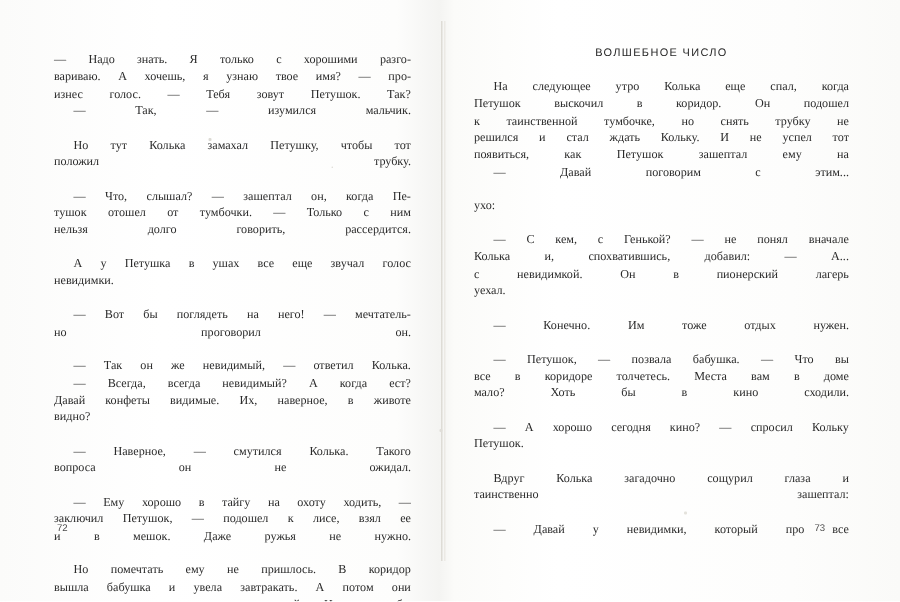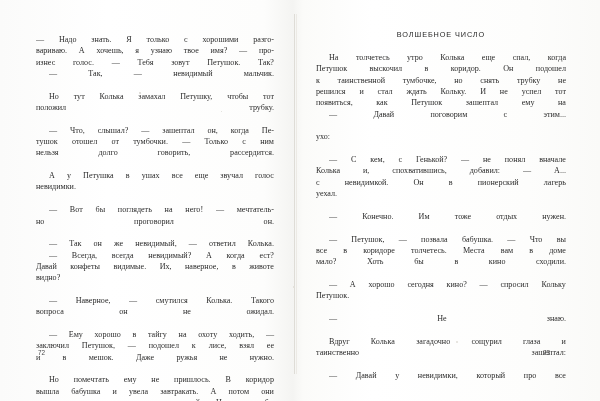--- a/index.html
+++ b/index.html
@@ -151,21 +151,21 @@
             <span>изнес</span>
             <span>голос.</span>
             <span>—</span>
             <span>Тебя</span>
             <span>зовут</span>
             <span>Петушок.</span>
             <span>Так?</span>
           </span>
         </div>
       <div>
-          <span class="line" style="padding-left:13px">— Так, — невидимый мальчик.</span>
+          <span class="line" style="padding-left:13px">— Так, — изумился мальчик.</span>
         </div>
       <div>
           <span class="line stretch" style="padding-left:13px">
             <span>Но</span>
             <span>тут</span>
             <span>Колька</span>
             <span>замахал</span>
             <span>Петушку,</span>
             <span>чтобы</span>
             <span>тот</span>
@@ -352,21 +352,21 @@
   </div>
 
   <div class="page page-right">
 
     <div class="chapter-title">ВОЛШЕБНОЕ ЧИСЛО</div>
 
     <div class="column col-right">
       <div>
           <span class="line stretch" style="padding-left:13px">
             <span>На</span>
-            <span>толчетесь</span>
+            <span>следующее</span>
             <span>утро</span>
             <span>Колька</span>
             <span>еще</span>
             <span>спал,</span>
             <span>когда</span>
           </span>
         </div>
       <div>
           <span class="line stretch">
             <span>Петушок</span>
@@ -492,23 +492,20 @@
             <span>кино?</span>
             <span>—</span>
             <span>спросил</span>
             <span>Кольку</span>
           </span>
         </div>
       <div>
           <span class="line">Петушок.</span>
         </div>
       <div>
-          <span class="line" style="padding-left:13px">— Не знаю.</span>
-        </div>
-      <div>
           <span class="line stretch" style="padding-left:13px">
             <span>Вдруг</span>
             <span>Колька</span>
             <span>загадочно</span>
             <span>сощурил</span>
             <span>глаза</span>
             <span>и</span>
           </span>
         </div>
       <div>

